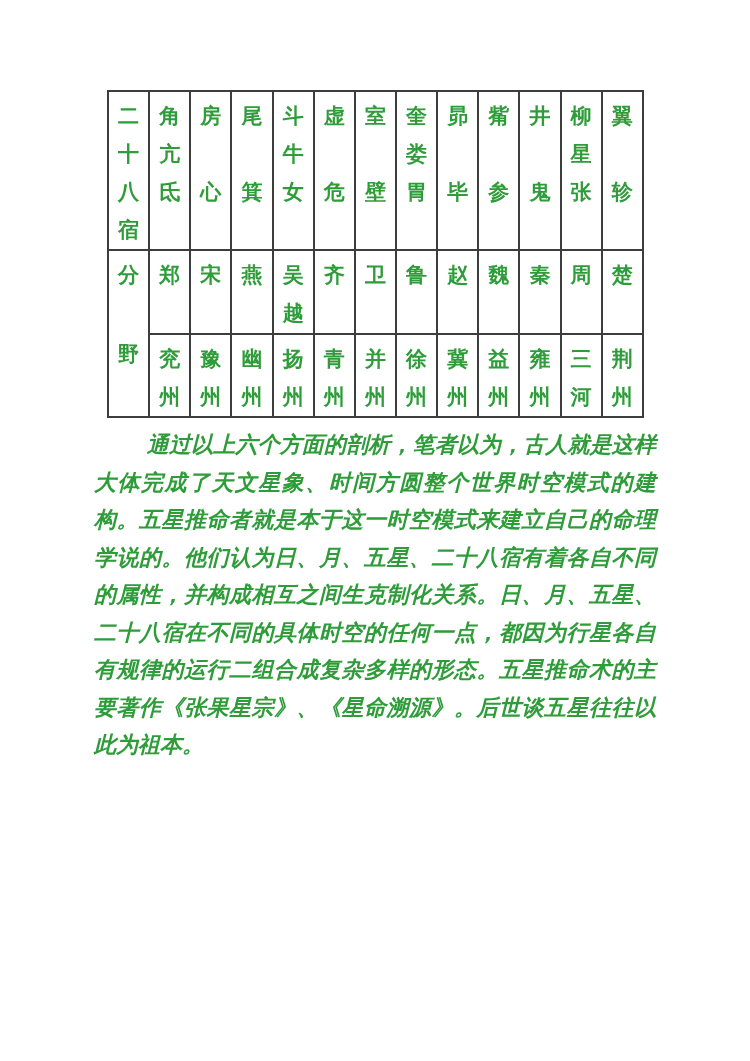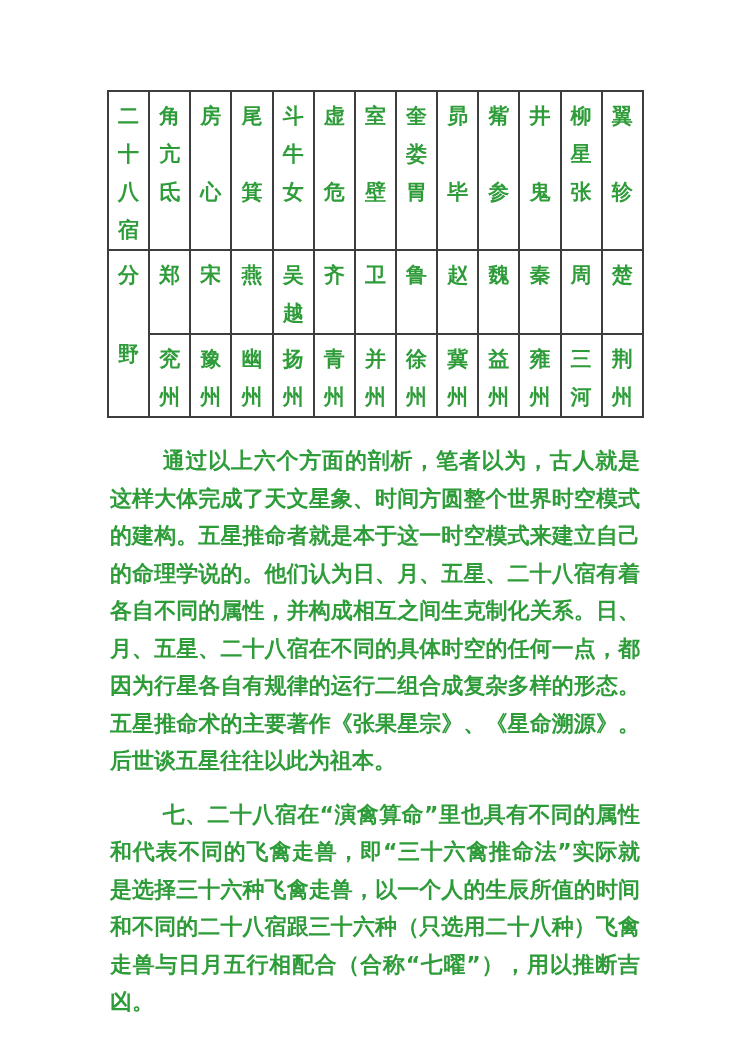--- a/index.html
+++ b/index.html
@@ -42,21 +42,21 @@
     position: absolute;
     left: 94px;
     top: 426px;
     width: 562px;
     color: var(--green, #2e9c39);
     font-size: 22px;
     line-height: 37.5px;
     font-weight: bold;
     text-align: justify;
   }
-  .paras p { text-indent: 2.4em; margin: 16px; }
+  .paras p { text-indent: 2.4em; margin: 0; font-style: italic; }
   .paras p + p { margin-top: 11px; }
 </style>
 </head>
 <body>
 
 <div class="page">
 
   <table class="fenye">
     <tbody>
         <tr class="r-head">
@@ -218,16 +218,15 @@
           <td>
             <div class="cl">荆</div>
             <div class="cl">州</div>
           </td>
         </tr>
       </tbody>
   </table>
 
   <div class="paras">
     <p>通过以上六个方面的剖析，笔者以为，古人就是这样大体完成了天文星象、时间方圆整个世界时空模式的建构。五星推命者就是本于这一时空模式来建立自己的命理学说的。他们认为日、月、五星、二十八宿有着各自不同的属性，并构成相互之间生克制化关系。日、月、五星、二十八宿在不同的具体时空的任何一点，都因为行星各自有规律的运行二组合成复杂多样的形态。五星推命术的主要著作《张果星宗》、《星命溯源》。后世谈五星往往以此为祖本。</p>
-    <p>七、二十八宿在“演禽算命”里也具有不同的属性和代表不同的飞禽走兽，即“三十六禽推命法”实际就是选择三十六种飞禽走兽，以一个人的生辰所值的时间和不同的二十八宿跟三十六种（只选用二十八种）飞禽走兽与日月五行相配合（合称“七曜”），用以推断吉凶。</p>
   </div>
 
 </div>
 
 </body></html>

